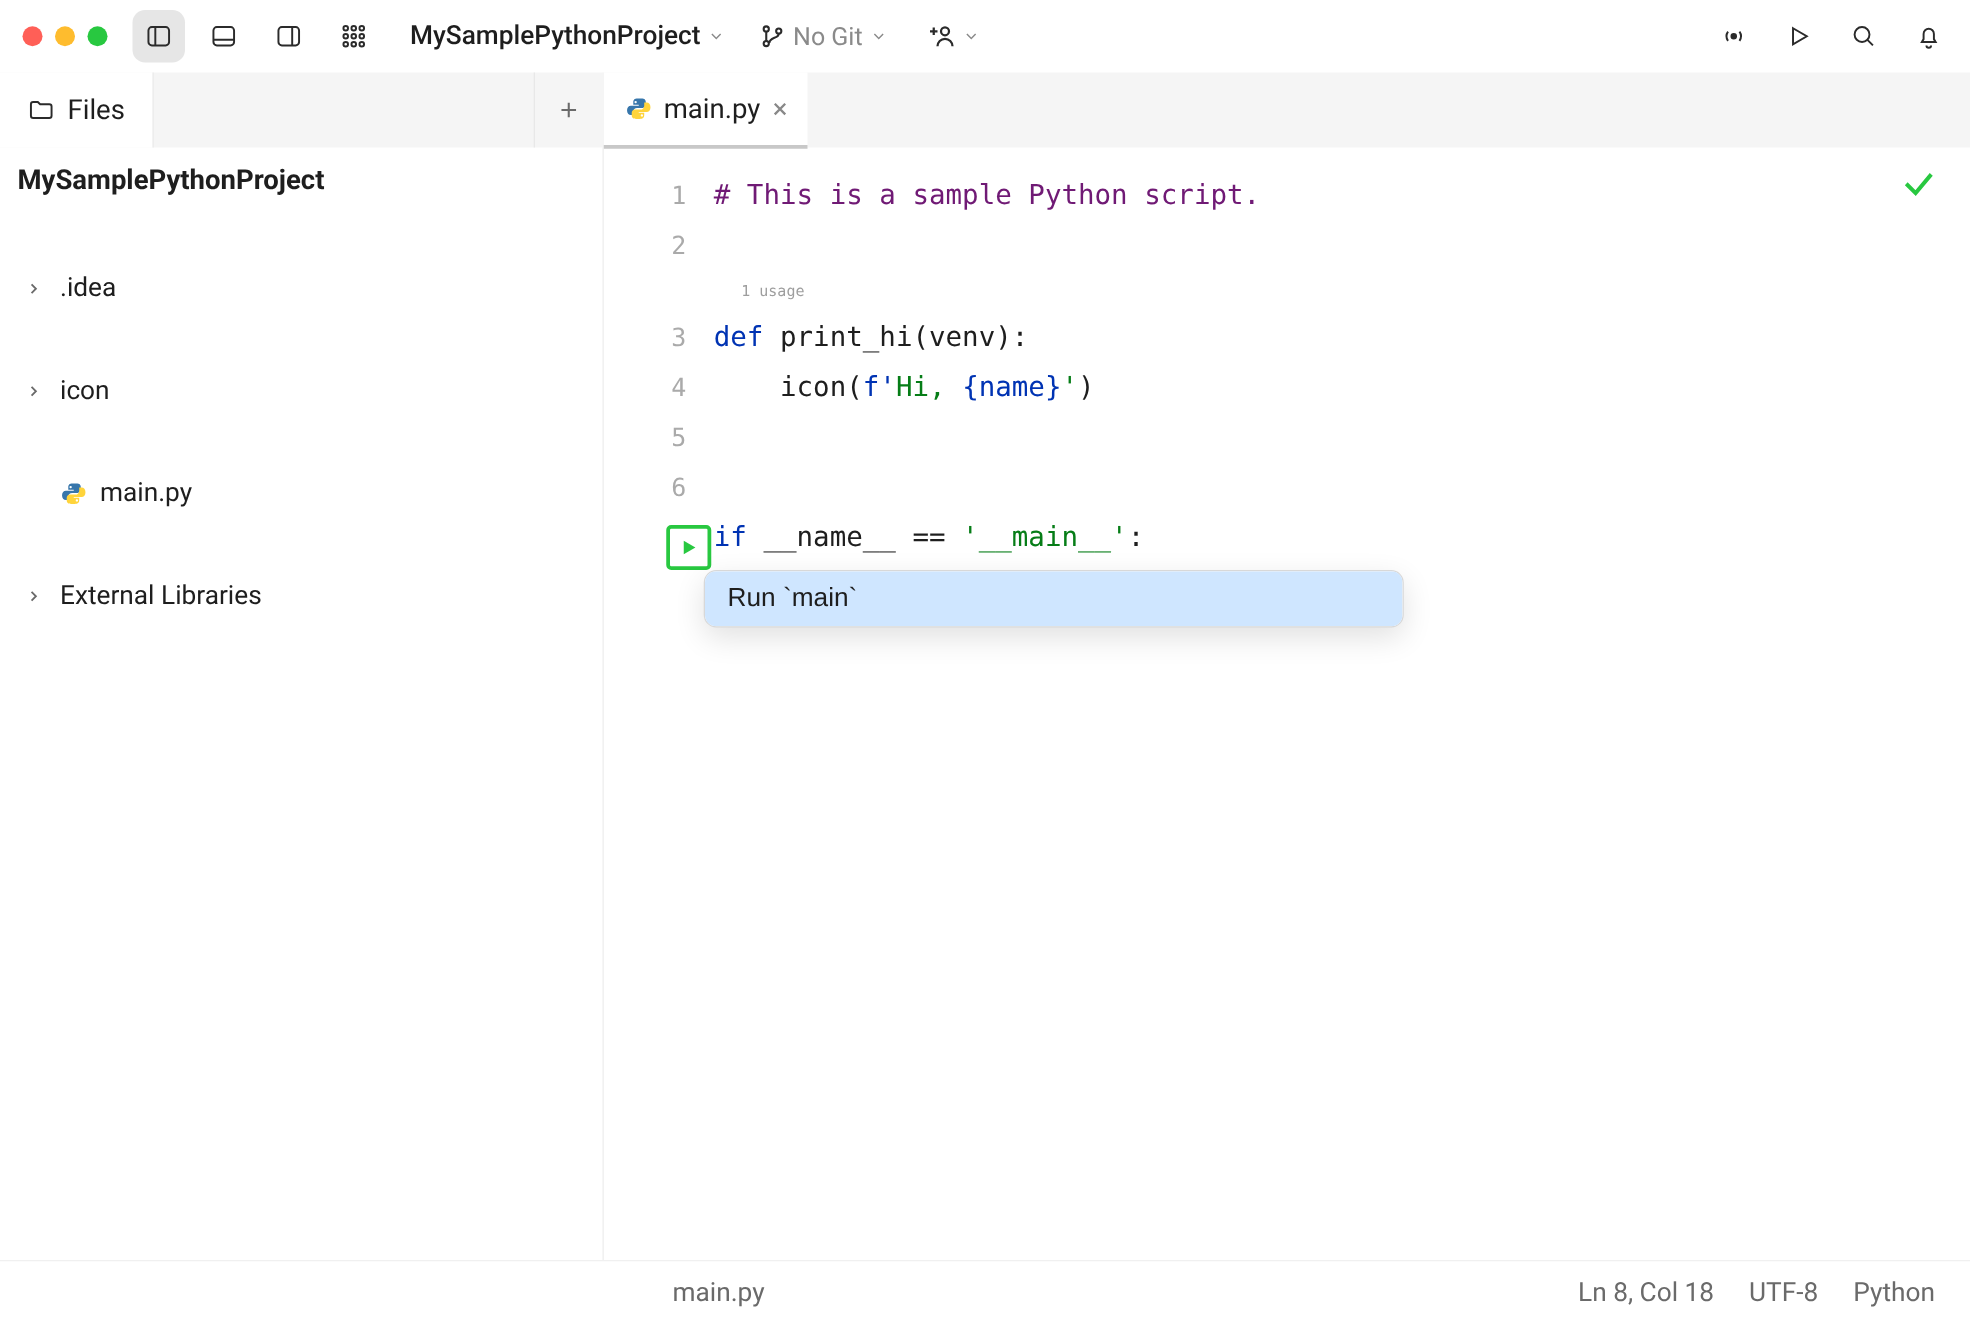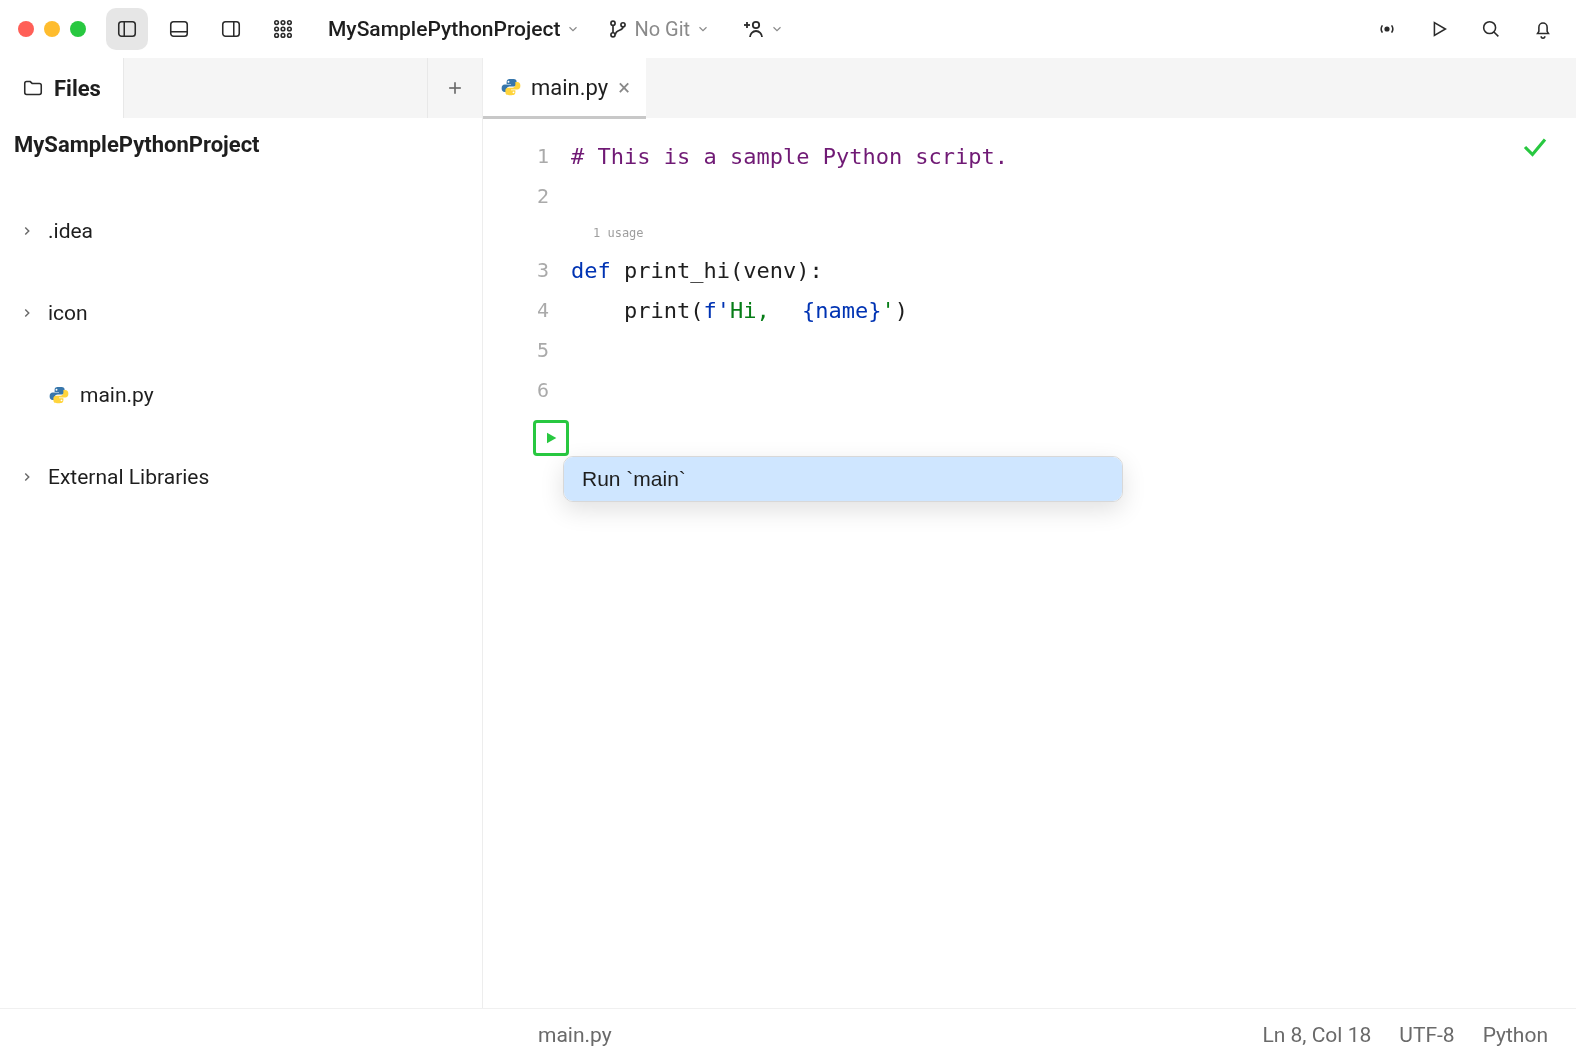--- a/index.html
+++ b/index.html
@@ -56,21 +56,21 @@
     background:#fff;
     display:flex; flex-direction:column;
   }
   .tool-tab-row {
     height:60px; display:flex; align-items:stretch;
     background:#f5f5f5;
   }
   .tool-tab {
     background:#fff;
     display:flex; align-items:center; gap:10px;
-    padding:0 22px; font-size:22px; font-weight:700;
+    padding:0 22px; font-size:22px; font-weight:400;
     border-right:1px solid #e8e8e8;
   }
   .tool-tab svg { width:22px; height:22px; stroke:#2b2b2b; fill:none; stroke-width:1.7; }
   .tool-tab-row .flex { flex:1; border-right:1px solid #e8e8e8; }
   .tool-tab-row .plus { width:54px; display:flex; align-items:center; justify-content:center; color:#6a6a6a;}
   .tool-tab-row .plus svg { width:20px; height:20px; }
 
   .tree { padding:14px 12px 0 14px; font-size:21px; display:flex; flex-direction:column; gap:8px;}
   .tree-root { font-weight:700; font-size:22px; margin-bottom:6px; }
   .tree-item { display:flex; align-items:center; gap:10px; padding:2px 0 2px 6px;margin-top:46px;}
@@ -97,21 +97,21 @@
   .editor-tab .close { color:#888; font-size:22px; }
 
   .code-wrap { flex:1; position:relative; font-family: ui-monospace, SFMono-Regular, Menlo, Consolas, monospace; font-size:22px; }
   .code-line { display:flex; align-items:center; height:40px; }
   .gutter { width:88px; text-align:right; padding-right:22px; color:#aaaaaa; font-size:20px; }
   .gutter.current { color:#2b2b2b; }
   .code { white-space:pre; }
   .c-comment { color:#701a75; }
   .c-kw { color:#0033b3; }
   .c-str { color:#067d17; }
-  .c-fmt { color:#0033b3;margin-left:19px; }
+  .c-fmt { color:#0033b3; }
 
   .inlay { color:#9e9e9e; font-size:12px; padding-left:110px; height:34px; display:flex; align-items:center;}
 
   .run-gutter {
     position:absolute; left:50px; width:36px; height:36px;
     border:3px solid #28c840; display:flex; align-items:center; justify-content:center;
     border-radius:4px;
   }
   .run-gutter svg { width:16px;height:16px;fill:#28c840; }
 
@@ -350,33 +350,37 @@
 
       <div class="inlay">1 usage</div>
 
       <div class="code-line">
         <div class="gutter">3</div>
         <div class="code"><span class="c-kw">def</span><span> print_hi(venv):</span></div>
       </div>
 
       <div class="code-line">
         <div class="gutter">4</div>
-        <div class="code"><span>    print(</span><span class="c-kw">f'</span><span class="c-str">Hi, </span><span class="c-fmt">{name}</span><span class="c-str">'</span><span>)</span></div>
+        <div class="code"><span>    icon(</span><span class="c-kw">f'</span><span class="c-str">Hi, </span><span class="c-fmt">{name}</span><span class="c-str">'</span><span>)</span></div>
       </div>
 
       <div class="code-line">
         <div class="gutter">5</div>
         <div class="code"></div>
       </div>
 
       <div class="code-line">
         <div class="gutter">6</div>
         <div class="code"></div>
       </div>
 
+      <div class="code-line" style="position:relative;">
+        <div class="gutter current"></div>
+        <div class="code"><span class="c-kw">if</span><span> __name__ == </span><span class="c-str">'__main__'</span><span>:</span></div>
+      </div>
 
       <div class="run-gutter" style="top:302px;">
         <svg viewBox="0 0 24 24">
             <polygon points="6,4 20,12 6,20"></polygon>
           </svg>
       </div>
 
       <div class="ctx-popup" style="top:338px; width:560px;">
         <div class="ctx-item">
           <span>Run `main`</span>

